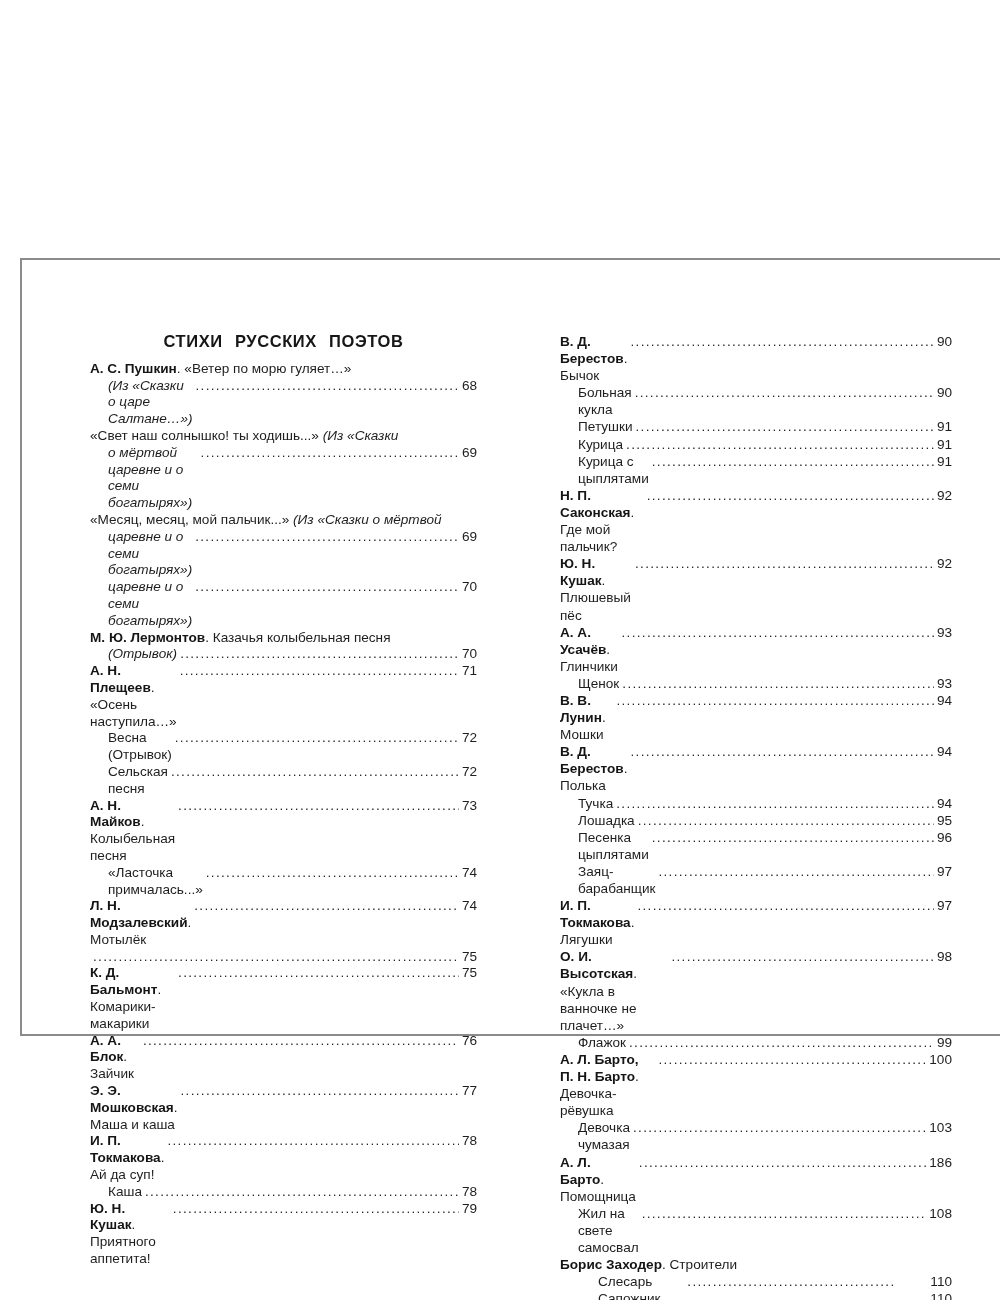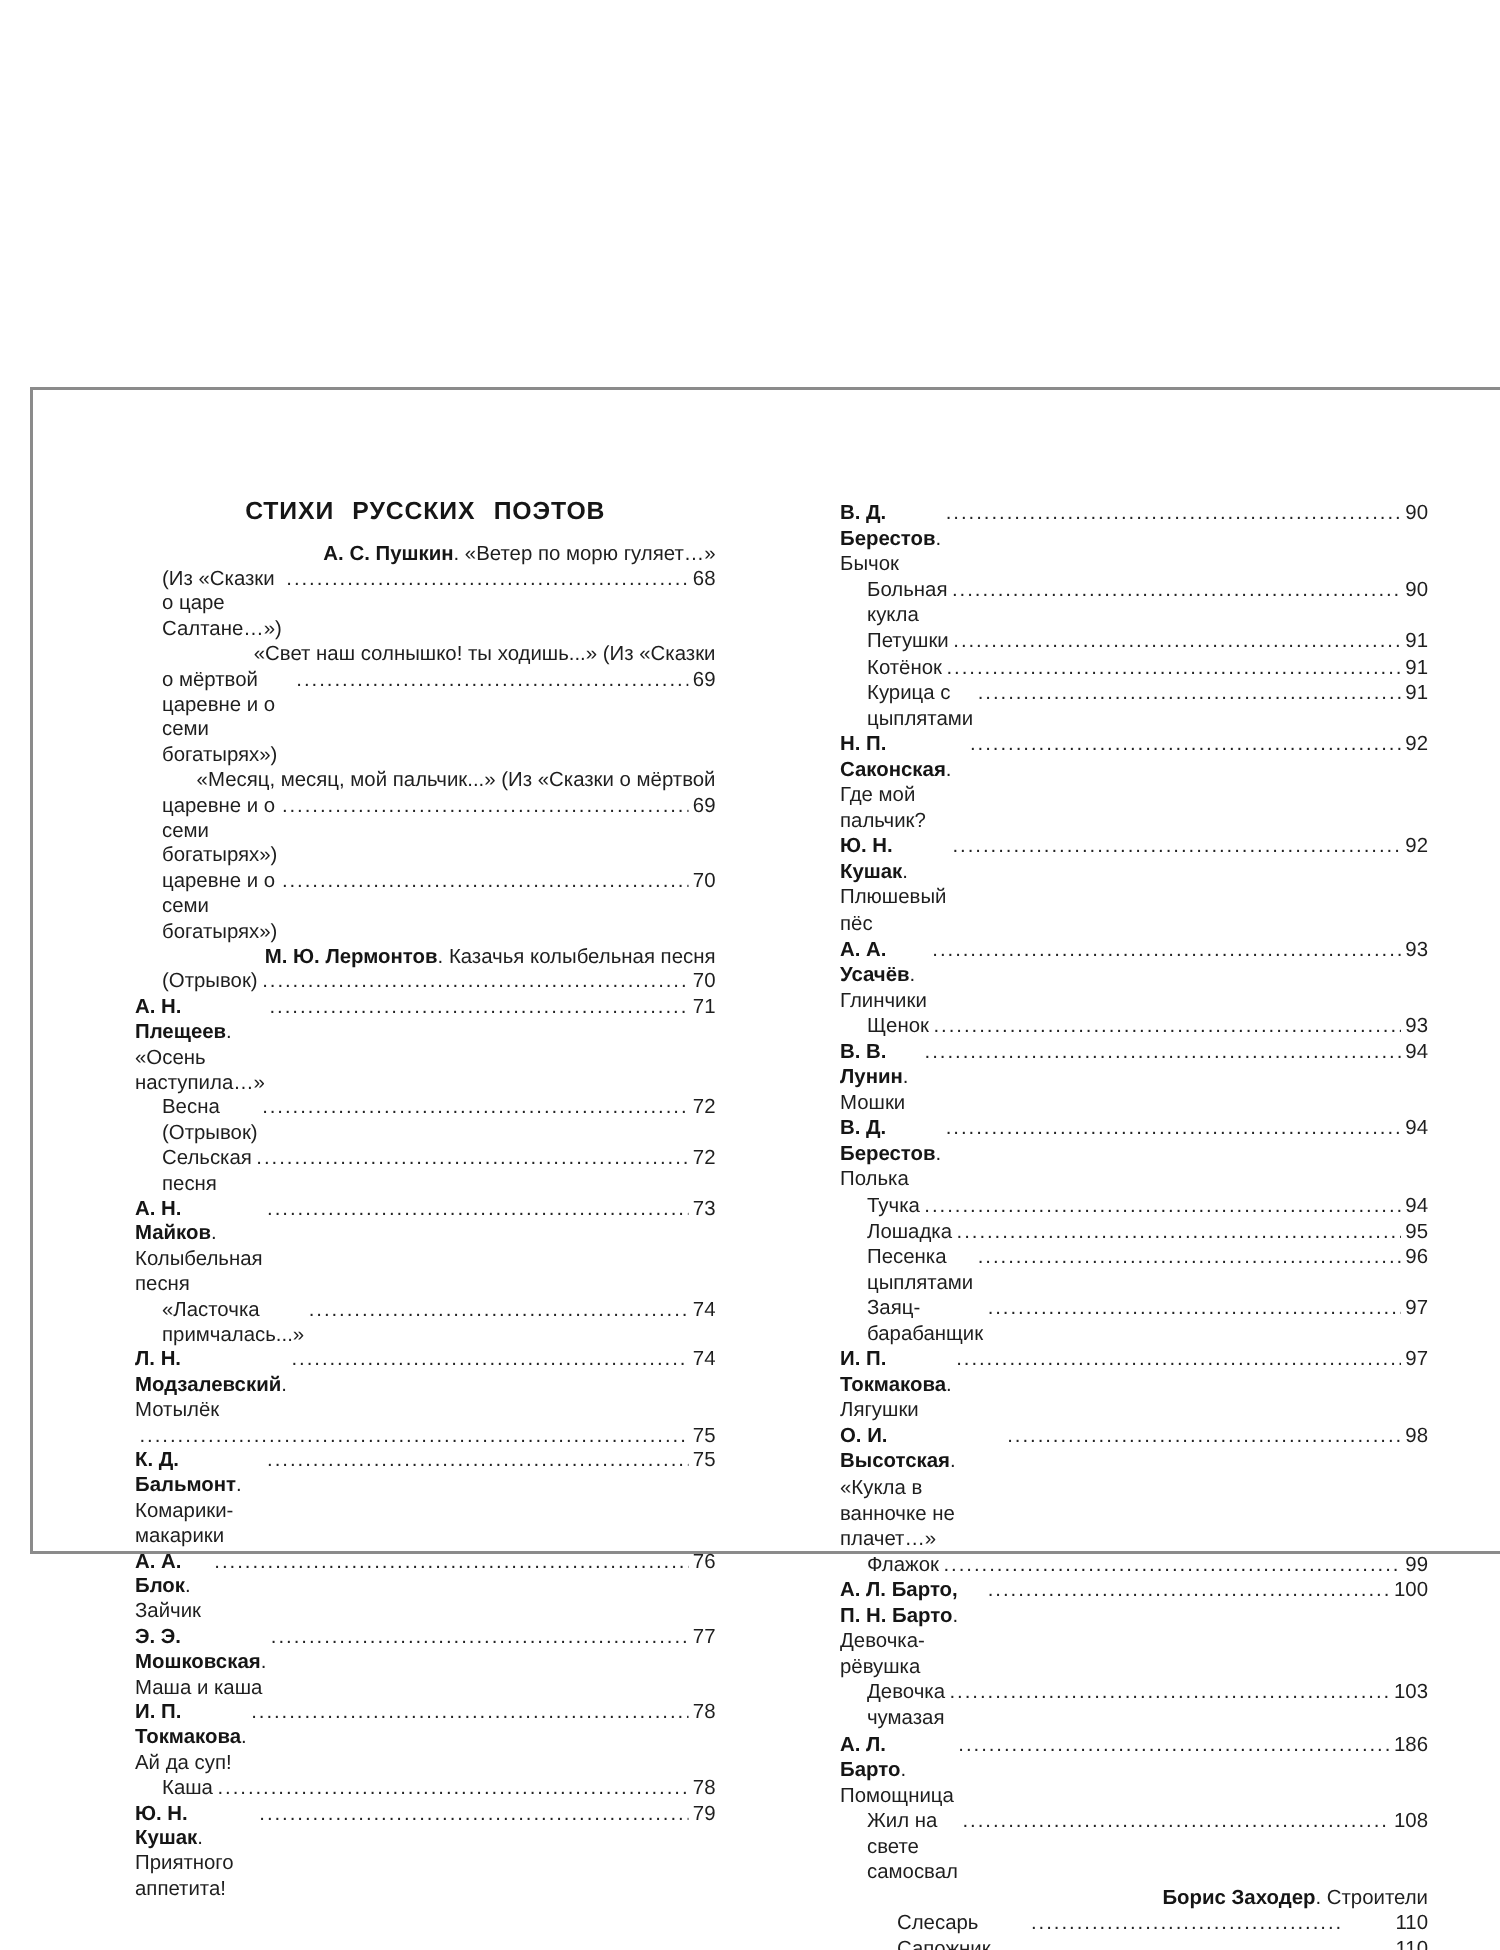--- a/index.html
+++ b/index.html
@@ -39,26 +39,26 @@
     font-size: 16.5px;
     font-weight: bold;
     letter-spacing: 0.6px;
     word-spacing: 7px;
     color: #161616;
   }
   .row {
     display: flex;
     align-items: baseline;
   }
-  .ind-0 { padding-left: 0; justify-content: flex-end; }
+  .ind-0 { padding-left: 0; }
   .ind-1 { padding-left: 18px; }
   .ind-2 { padding-left: 38px; gap: 32px; }
   .txt { white-space: pre-wrap; }
   .txt .b { font-weight: bold; color: #151515; }
-  .txt .i { }
+  .txt .i { font-style: italic; }
   .leader {
     flex: 1 1 auto;
     overflow: hidden;
     white-space: nowrap;
     margin: 0 3px 0 3px;
     min-width: 6px;
     color: #242424;
   }
   .leader::after {
     content: "..........................................................................................................................................................";
@@ -188,21 +188,21 @@
           <span class="txt"><span>Больная кукла </span></span>
           <span class="leader"></span>
           <span class="ref">90</span>
         </div>
         <div class="row ind-1">
           <span class="txt"><span>Петушки </span></span>
           <span class="leader"></span>
           <span class="ref">91</span>
         </div>
         <div class="row ind-1">
-          <span class="txt"><span>Котёнок </span></span>
+          <span class="txt"><span>Курица </span></span>
           <span class="leader"></span>
           <span class="ref">91</span>
         </div>
         <div class="row ind-1">
           <span class="txt"><span>Курица с цыплятами </span></span>
           <span class="leader"></span>
           <span class="ref">91</span>
         </div>
         <div class="row ind-0">
           <span class="txt"><span class="b">Н. П. Саконская</span><span>. Где мой пальчик? </span></span>

